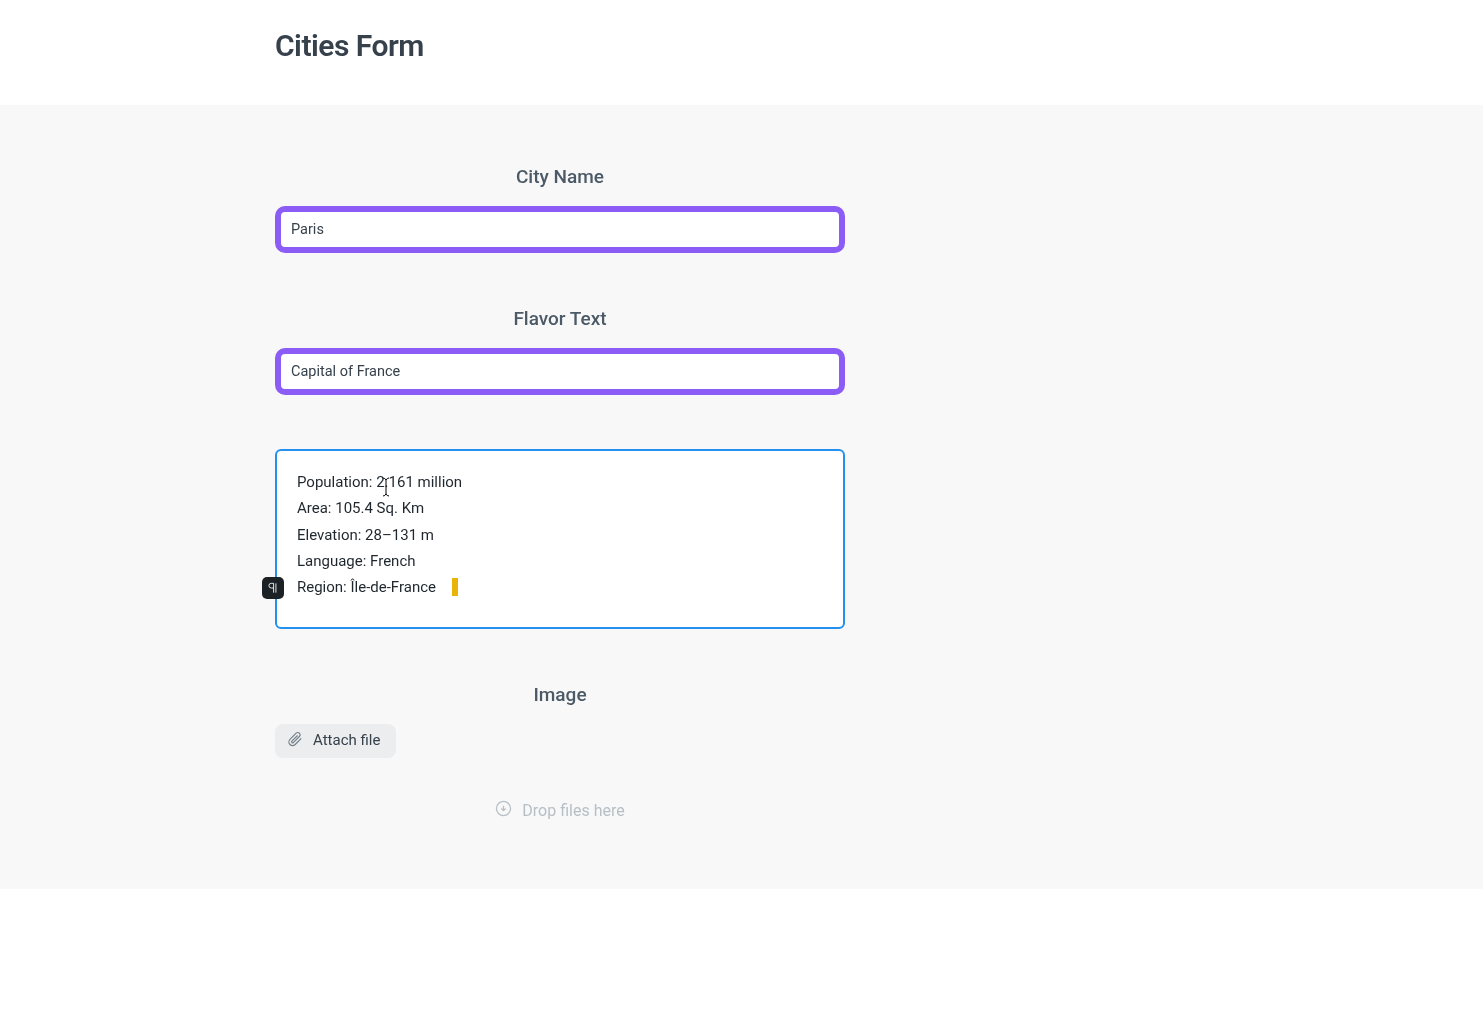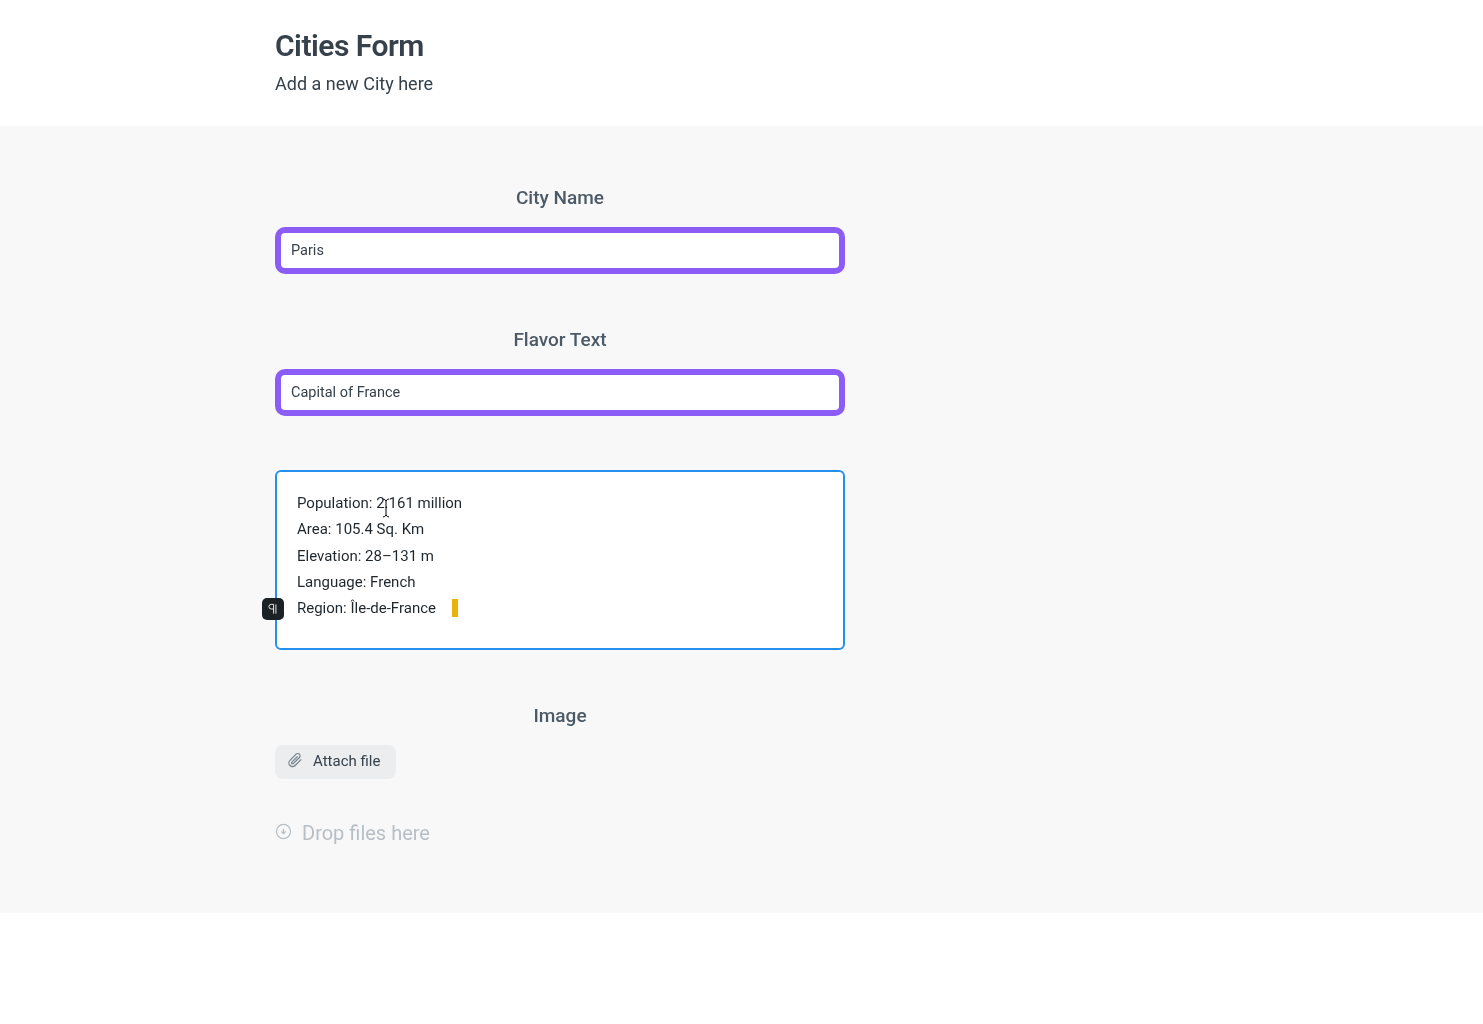--- a/index.html
+++ b/index.html
@@ -117,21 +117,22 @@
       stroke: #74808b;
       fill: none;
       stroke-width: 1.8;
     }
     .drop-hint {
       display: flex;
       align-items: center;
       gap: 10px;
       margin-top: 42px;
       color: #b7bfc6;
-      font-size: 20px;
+      font-size: 16px;
+      justify-content: center;
     }
     .drop-hint svg {
       width: 17px;
       height: 17px;
       stroke: #b7bfc6;
       fill: none;
       stroke-width: 1.8;
     }
     .text-cursor-overlay {
       position: absolute;
@@ -144,21 +145,20 @@
       font-size: 17px;
       line-height: 1;
     }
   </style>
 </head>
 <body>
 
 <div class="header">
   <div class="container">
     <h1 class="page-title">Cities Form</h1>
-    <div class="page-subtitle">Add a new City here</div>
   </div>
 </div>
 
 <div class="form-area">
   <div class="container">
 
     <div class="form-group">
       <label class="form-label">City Name</label>
       <input type="text" class="text-input" value="Paris" style="">
     </div>

